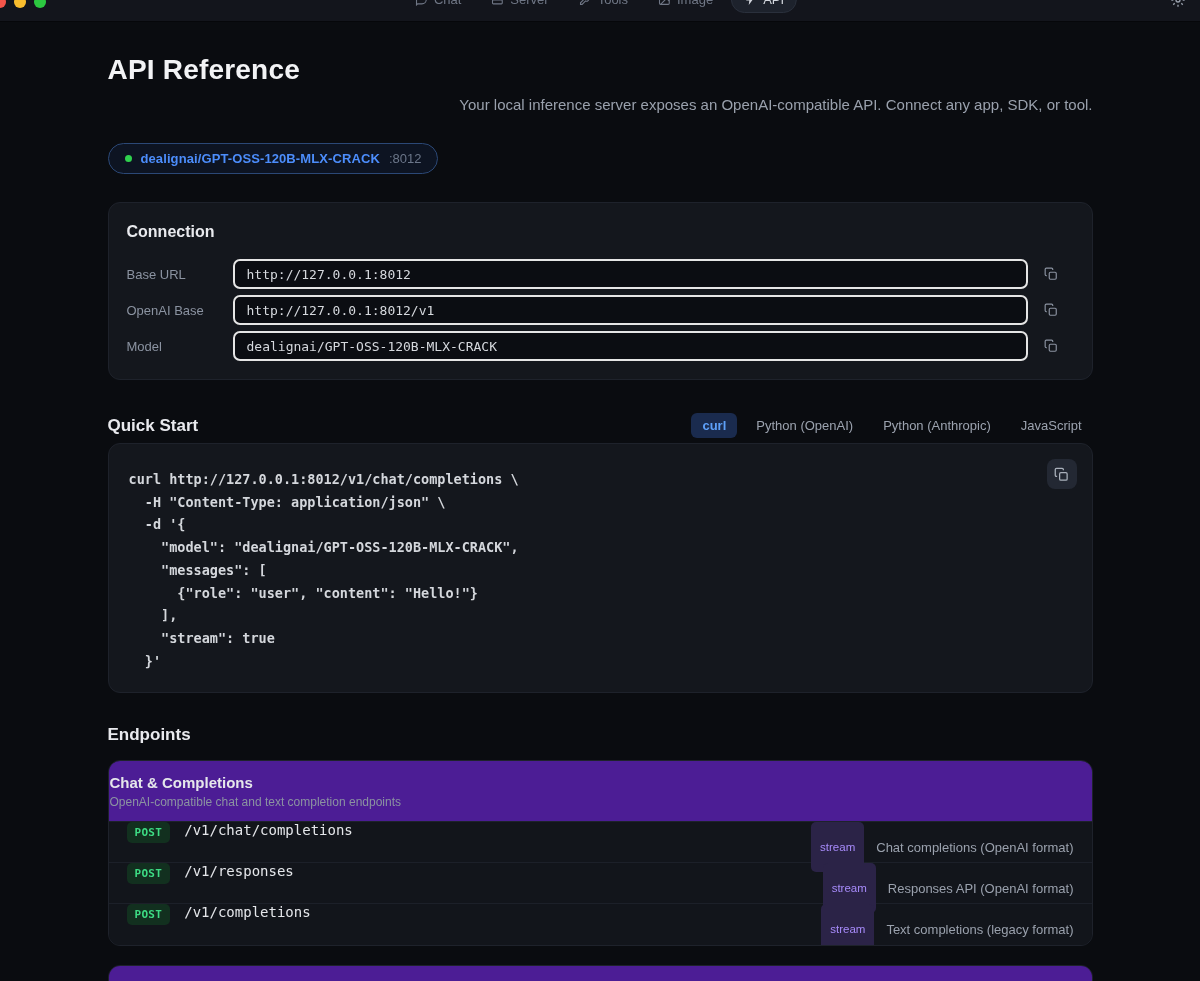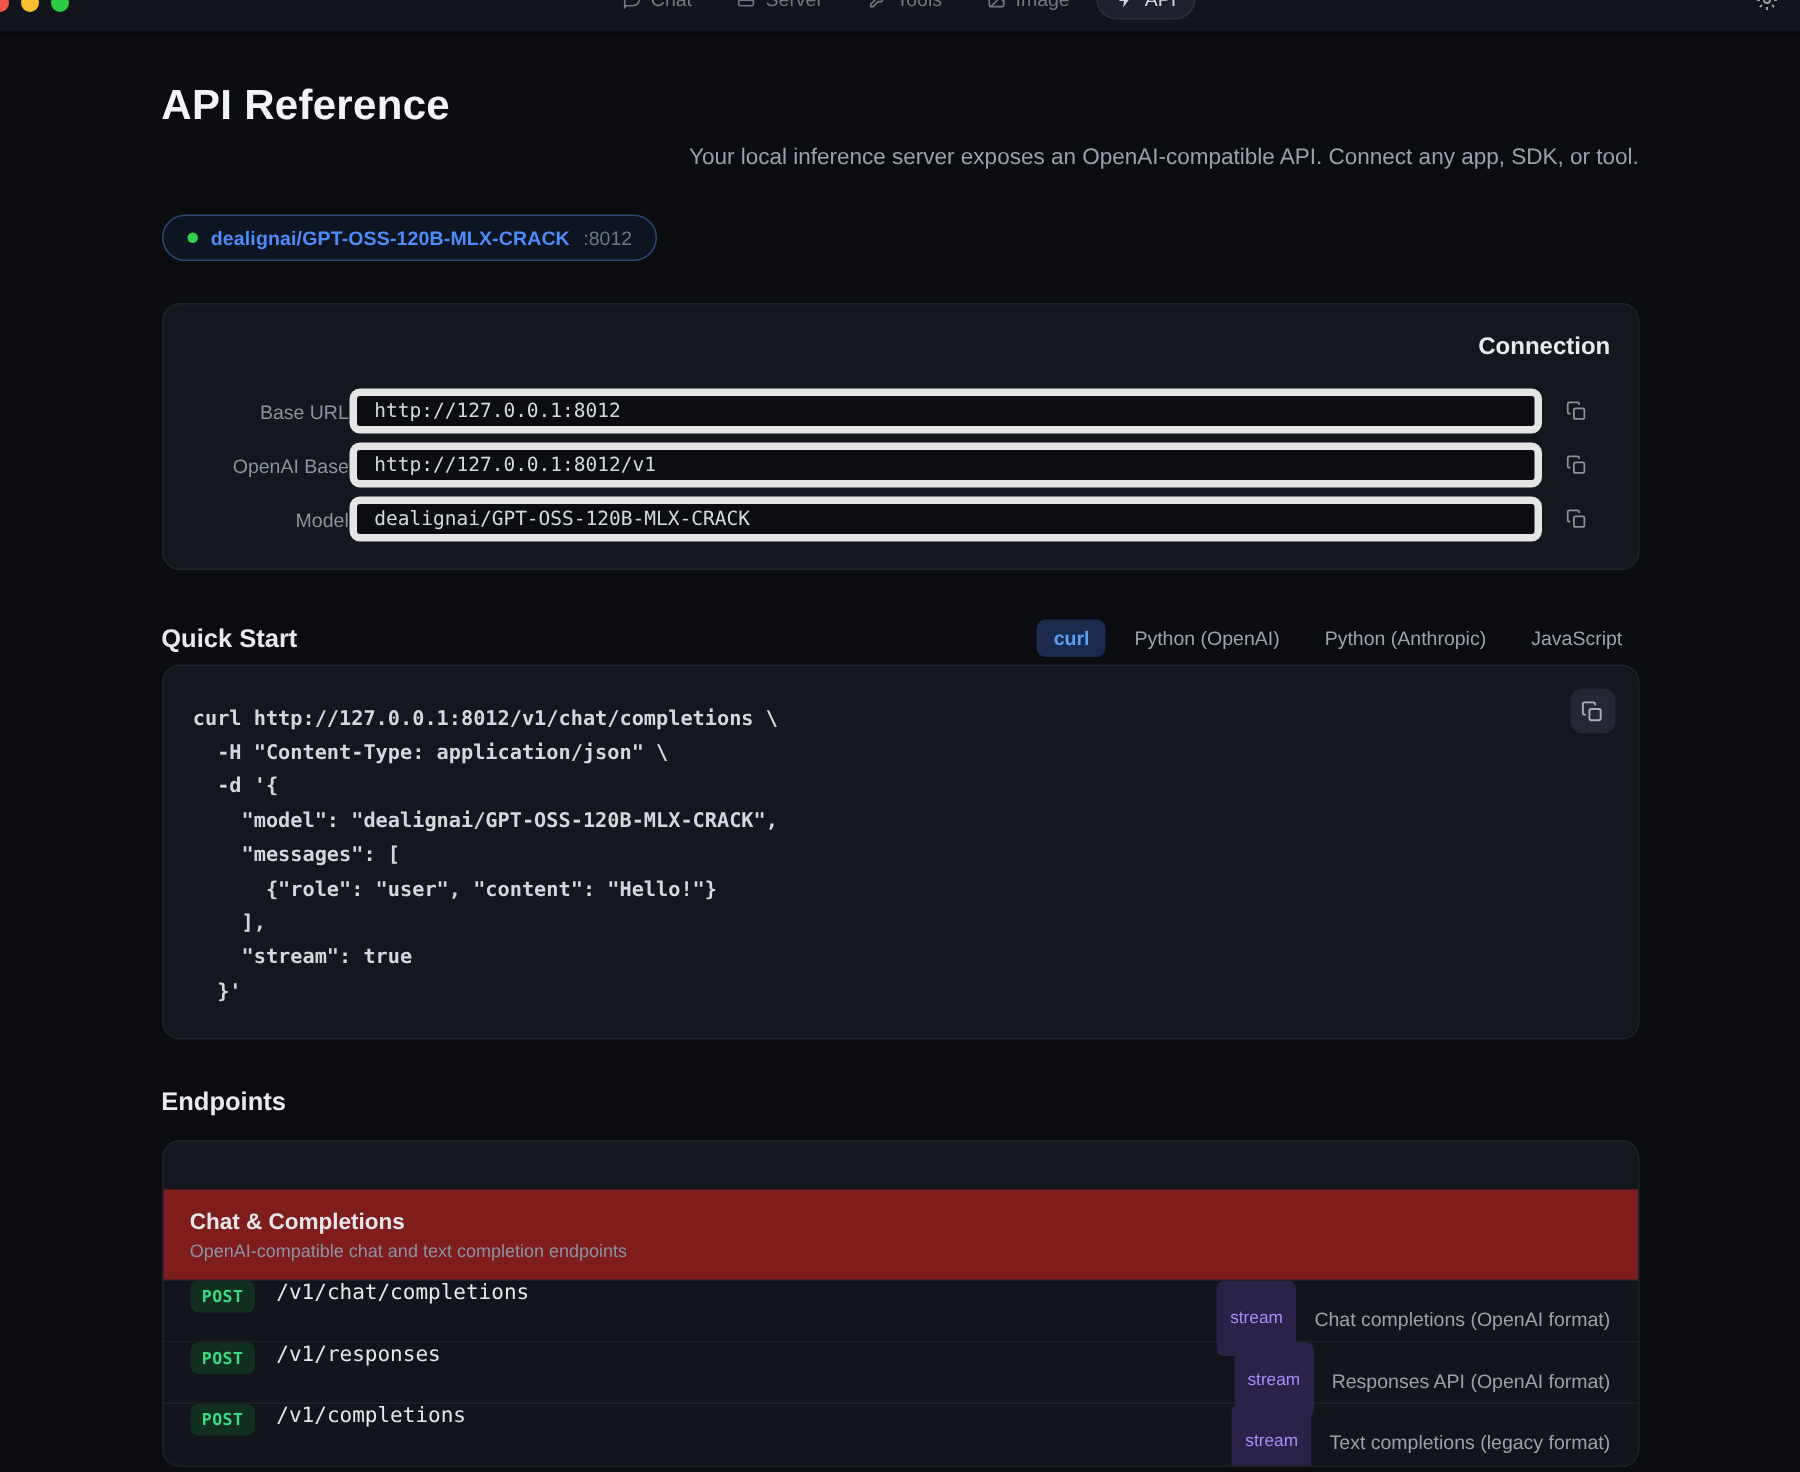--- a/index.html
+++ b/index.html
@@ -46,28 +46,28 @@
     height: 31px; padding: 0 16px; border-radius: 16px;
     background: #0d1422; border: 1px solid #2b4876; cursor: default;
   }
   .dot { width: 7px; height: 7px; border-radius: 50%; background: #2fd14e; }
   .model-name { font-size: 13px; font-weight: 700; color: #4c8dfb; letter-spacing: 0.1px; }
   .model-port { font-size: 13px; color: #6b7689; }
 
   .card {
     margin-top: 28px; background: #14171d; border: 1px solid #1e222b; border-radius: 12px;
   }
-  .card.connection { padding: 20px 18px 18px 18px; text-align: right; }
+  .card.connection { padding: 20px 18px 18px 18px; }
   .card-title { font-size: 16px; font-weight: 700; color: #e9eaee; }
   .conn-rows { margin-top: 18px; display: flex; flex-direction: column; gap: 6px; }
   .conn-row { display: flex; align-items: center; height: 30px; }
   .conn-label { width: 106px; flex: none; font-size: 13px; color: #8b93a1; }
   .conn-field {
     flex: 1; height: 30px; display: flex; align-items: center; padding: 0 12px;
-    background: #0b0d12; border: 5px solid #e5e5e5; border-radius: 7px;
+    background: #0b0d12; border: 2px solid #e5e5e5; border-radius: 7px;
     font-size: 13px; color: #d6d9de; overflow: hidden; white-space: nowrap;
   }
   .copy-btn {
     flex: none; width: 46px; height: 30px; display: flex; align-items: center; justify-content: center;
     background: transparent; border: none; color: #8b93a1; cursor: pointer;
   }
   .copy-btn svg { width: 14px; height: 14px; }
 
   
   .section-head { margin-top: 33px; display: flex; align-items: center; justify-content: space-between; }
@@ -83,21 +83,21 @@
     background: #232833; border: none; border-radius: 8px; color: #aab1bc; cursor: pointer;
   }
   .code-copy svg { width: 15px; height: 15px; }
   .code {
     font-size: 13.5px; line-height: 22.7px; color: #d4d7dc; white-space: pre;
   }
 
   
   .endpoints-title { margin-top: 32px; font-size: 17px; font-weight: 700; color: #e9eaee; }
   .card.endpoint-group { margin-top: 15px; overflow: hidden; }
-  .group-header { background: #7f1d1d; padding: 13px 18px 12px 18px; border-bottom: 1px solid #1e222b; margin-top: 32px; }
+  .group-header { background: #4c1d95; padding: 13px 18px 12px 1px; border-bottom: 1px solid #1e222b; }
   .group-name { font-size: 15px; font-weight: 700; color: #e5e7eb; }
   .group-desc { margin-top: 4px; font-size: 12px; color: #8b93a1; }
   .ep-row {
     display: flex; align-items: flex-start; height: 41px; padding: 0 18px;
     border-bottom: 1px solid #1c2029; background: #12151b;
   }
   .ep-row:last-child { border-bottom: none; }
   .method-badge {
     flex: none; font-family: "DejaVu Sans Mono", monospace; font-size: 11px; font-weight: 700;
     color: #3ddc84; background: #12301f; border-radius: 5px; padding: 4px 8px; letter-spacing: 0.3px;

